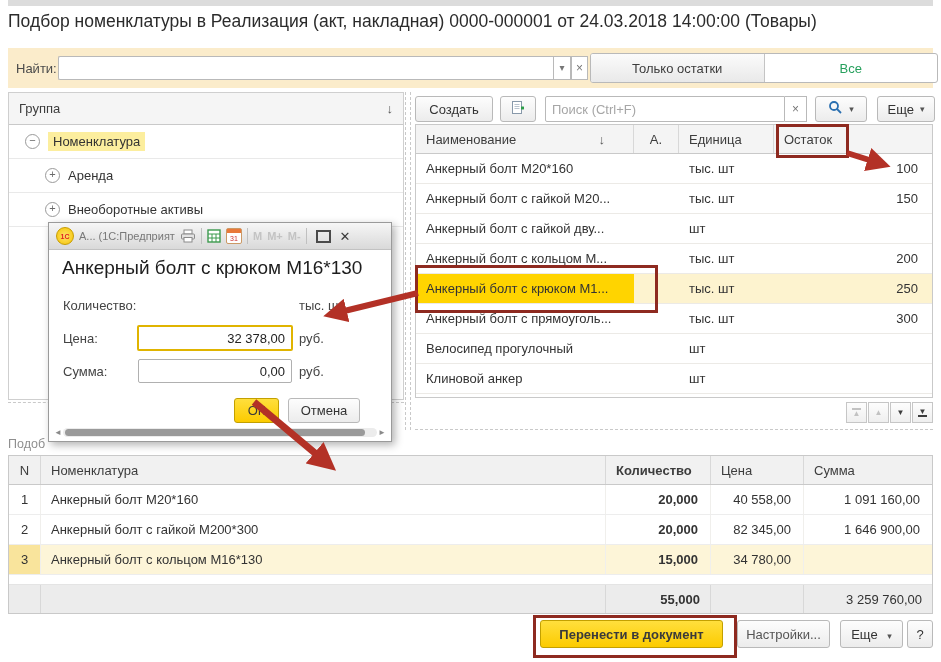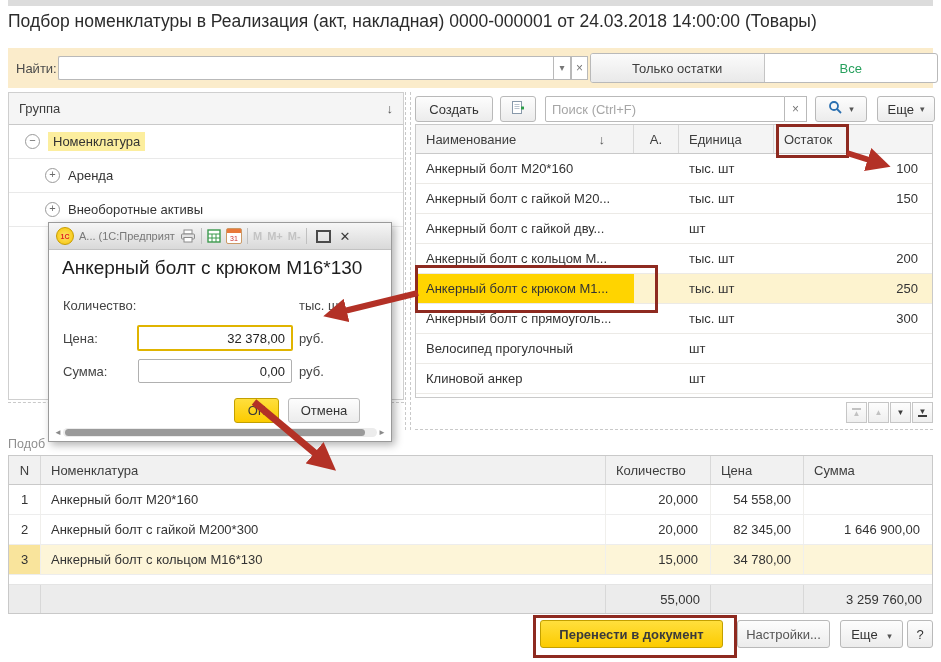--- a/index.html
+++ b/index.html
@@ -108,21 +108,21 @@
   .dlg-scroll .arr{color:#8a8a8a;font-size:8px;width:10px;text-align:center;cursor:pointer;}
   .dlg-scroll .track{flex:1;height:9px;background:#ececec;border-radius:5px;position:relative;}
   .dlg-scroll .thumb{position:absolute;left:2px;right:12px;top:1px;height:7px;background:#9a9a9a;border-radius:4px;cursor:grab;}
   
   .picked-caption{position:absolute;left:8px;top:437px;color:#8f8f8f;font-size:12.5px;}
   .ptable{position:absolute;left:8px;top:455px;width:925px;border:1px solid #c9c9c9;box-sizing:border-box;background:#fff;}
   .phead{height:28px;background:#f1f1f1;display:flex;border-bottom:1px solid #c9c9c9;color:#3d3d3d;}
   .phead>div,.ptot>div{display:flex;align-items:center;padding:0 10px;border-right:1px solid #d8d8d8;box-sizing:border-box;}
   .p-n{width:32px;justify-content:center;padding:0!important;}
   .p-name{width:565px;}
-  .p-qty{width:105px;}
+  .p-qty{width:105px;font-weight:bold;}
   .p-price{width:93px;}
   .p-sum{flex:1;border-right:none!important;}
   .prow{height:29px;display:flex;border-bottom:1px solid #ededed;}
   .prow>div{display:flex;align-items:center;box-sizing:border-box;border-right:1px solid #f0efec;}
   .prow .p-n{justify-content:center;}
   .prow .p-name{padding:0 10px;}
   .prow .p-qty,.prow .p-price,.prow .p-sum{justify-content:flex-end;padding:0 12px;}
   .prow.selected{background:#fdf5d8;}
   .prow.selected .p-n{background:#f9e49c;}
   .pgap{height:9px;border-bottom:1px solid #e4e4e4;}
@@ -375,21 +375,22 @@
           <span>Цена</span>
         </div>
       <div class="p-sum">
           <span>Сумма</span>
         </div>
     </div>
     <div class="prow">
       <div class="p-n">1</div>
       <div class="p-name">Анкерный болт М20*160</div>
       <div class="p-qty">20,000</div>
-      <div class="p-price">54 558,00</div>
+      <div class="p-price">40 558,00</div>
+      <div class="p-sum">1 091 160,00</div>
     </div>
     <div class="prow">
       <div class="p-n">2</div>
       <div class="p-name">Анкерный болт с гайкой М200*300</div>
       <div class="p-qty">20,000</div>
       <div class="p-price">82 345,00</div>
       <div class="p-sum">1 646 900,00</div>
     </div>
     <div class="prow selected">
       <div class="p-n">3</div>

